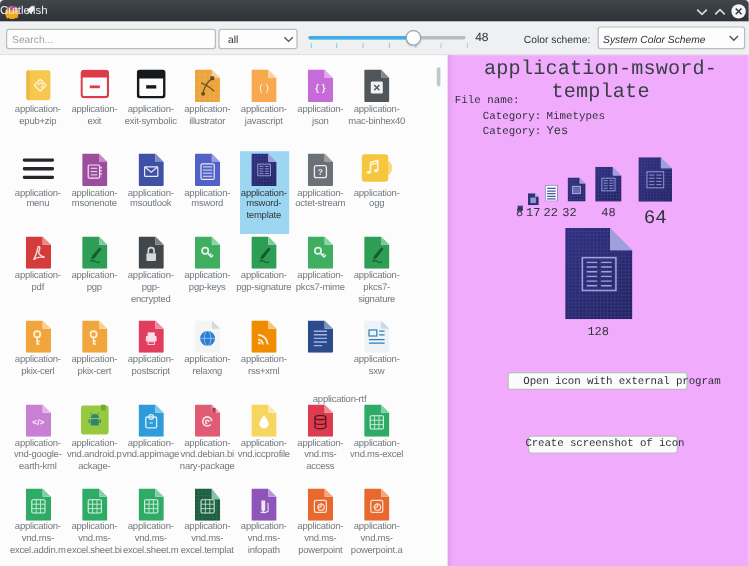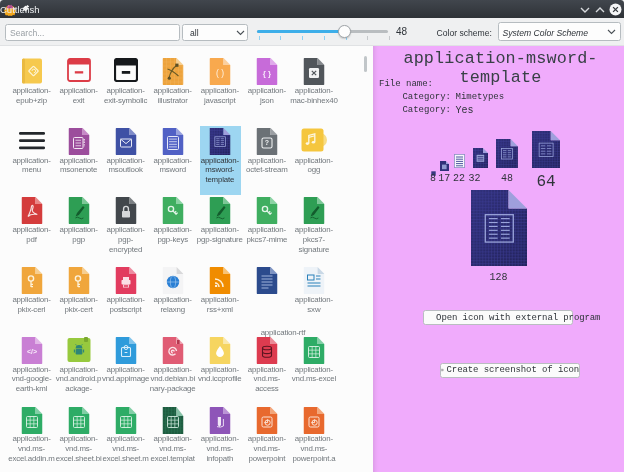--- a/index.html
+++ b/index.html
@@ -722,19 +722,19 @@
         <line x1="17.92" y1="48.15" x2="26.60" y2="48.15" stroke="#9ba5dc" stroke-width="1.16"></line>
         <line x1="29.96" y1="48.15" x2="38.64" y2="48.15" stroke="#9ba5dc" stroke-width="1.16"></line>
       </svg></div>
     <div class="abs" style="left:113.5px;top:226.3px;width:24px;text-align:center;font-size:10px;color:#2f343a;">128</div>
     <div class="btn" style="left:50.4px;top:264.4px;width:149.7px;height:15px;gap:40px;">
       <svg width="9" height="8" viewBox="0 0 9 8" style="">
         <path d="M0.5 7 V1.5 h2.8 l1 1.2 h4.2 V7 Z" fill="none" stroke="#3a3f44" stroke-width="1"></path>
       </svg>
       <span>Open icon with external program</span>
     </div>
-    <div class="btn" style="left:67.1px;top:316.6px;width:140px;height:15px;">
+    <div class="btn" style="left:67.1px;top:316.6px;width:125px;height:15px;">
       <svg width="9" height="8" viewBox="0 0 9 8" style="">
         <rect x="0.5" y="1" width="8" height="6" rx="0.8" fill="none" stroke="#3a3f44" stroke-width="1"></rect>
         <circle cx="4.5" cy="4" r="1.6" fill="none" stroke="#3a3f44" stroke-width="0.9"></circle>
       </svg>
       <span>Create screenshot of icon</span>
     </div>
   </div>
 </body></html>

